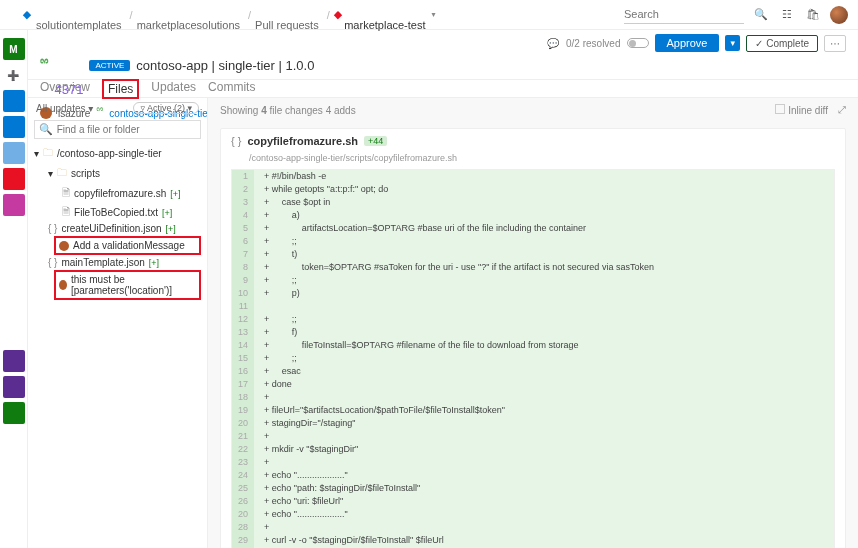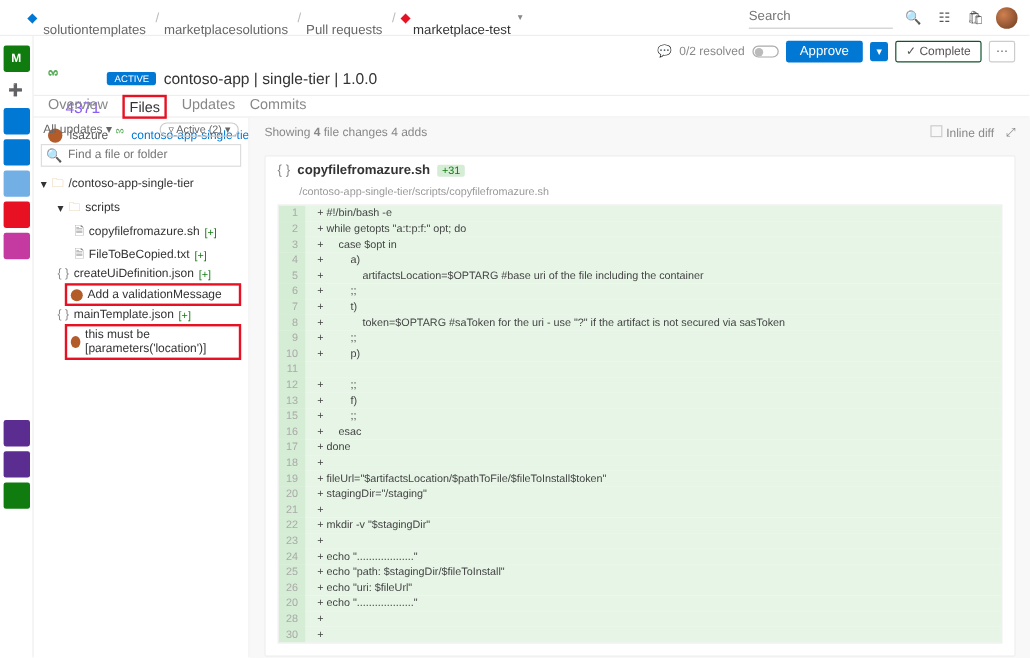--- a/index.html
+++ b/index.html
@@ -215,48 +215,50 @@
       <span><span class="checkbox-icon"></span> <span>Inline diff</span></span>
       <span>⤢</span>
     </span>
   </div>
 
   <div id="fileblocks">
       <div class="fileblock">
         <div class="filehead">
           <span class="fileicon">{ }</span>
           <span class="filename">copyfilefromazure.sh</span>
-          <span class="plusbadge">+31</span>
+          <span class="plusbadge">+44</span>
         </div>
         <div class="filepath">/contoso-app-single-tier/scripts/copyfilefromazure.sh</div>
         <div class="codebox">
           <div class="codeline add"><span class="ln">1</span><span class="code">    + #!/bin/bash -e</span></div>
           <div class="codeline add"><span class="ln">2</span><span class="code">    + while getopts "a:t:p:f:" opt; do</span></div>
           <div class="codeline add"><span class="ln">3</span><span class="code">    +     case $opt in</span></div>
           <div class="codeline add"><span class="ln">4</span><span class="code">    +         a)</span></div>
           <div class="codeline add"><span class="ln">5</span><span class="code">    +             artifactsLocation=$OPTARG #base uri of the file including the container</span></div>
           <div class="codeline add"><span class="ln">6</span><span class="code">    +         ;;</span></div>
           <div class="codeline add"><span class="ln">7</span><span class="code">    +         t)</span></div>
           <div class="codeline add"><span class="ln">8</span><span class="code">    +             token=$OPTARG #saToken for the uri - use "?" if the artifact is not secured via sasToken</span></div>
           <div class="codeline add"><span class="ln">9</span><span class="code">    +         ;;</span></div>
           <div class="codeline add"><span class="ln">10</span><span class="code">    +         p)</span></div>
           <div class="codeline add"><span class="ln">11</span></div>
           <div class="codeline add"><span class="ln">12</span><span class="code">    +         ;;</span></div>
           <div class="codeline add"><span class="ln">13</span><span class="code">    +         f)</span></div>
+          <div class="codeline add"><span class="ln">14</span><span class="code">    +             fileToInstall=$OPTARG #filename of the file to download from storage</span></div>
           <div class="codeline add"><span class="ln">15</span><span class="code">    +         ;;</span></div>
           <div class="codeline add"><span class="ln">16</span><span class="code">    +     esac</span></div>
           <div class="codeline add"><span class="ln">17</span><span class="code">    + done</span></div>
           <div class="codeline add"><span class="ln">18</span><span class="code">    +</span></div>
           <div class="codeline add"><span class="ln">19</span><span class="code">    + fileUrl="$artifactsLocation/$pathToFile/$fileToInstall$token"</span></div>
           <div class="codeline add"><span class="ln">20</span><span class="code">    + stagingDir="/staging"</span></div>
           <div class="codeline add"><span class="ln">21</span><span class="code">    +</span></div>
           <div class="codeline add"><span class="ln">22</span><span class="code">    + mkdir -v "$stagingDir"</span></div>
           <div class="codeline add"><span class="ln">23</span><span class="code">    +</span></div>
           <div class="codeline add"><span class="ln">24</span><span class="code">    + echo "..................."</span></div>
           <div class="codeline add"><span class="ln">25</span><span class="code">    + echo "path: $stagingDir/$fileToInstall"</span></div>
           <div class="codeline add"><span class="ln">26</span><span class="code">    + echo "uri: $fileUrl"</span></div>
           <div class="codeline add"><span class="ln">20</span><span class="code">    + echo "..................."</span></div>
           <div class="codeline add"><span class="ln">28</span><span class="code">    +</span></div>
+          <div class="codeline add"><span class="ln">29</span><span class="code">    + curl -v -o "$stagingDir/$fileToInstall" $fileUrl</span></div>
           <div class="codeline add"><span class="ln">30</span><span class="code">    +</span></div>
         </div>
       </div>
     </div>
 </div>
 
 </body></html>

